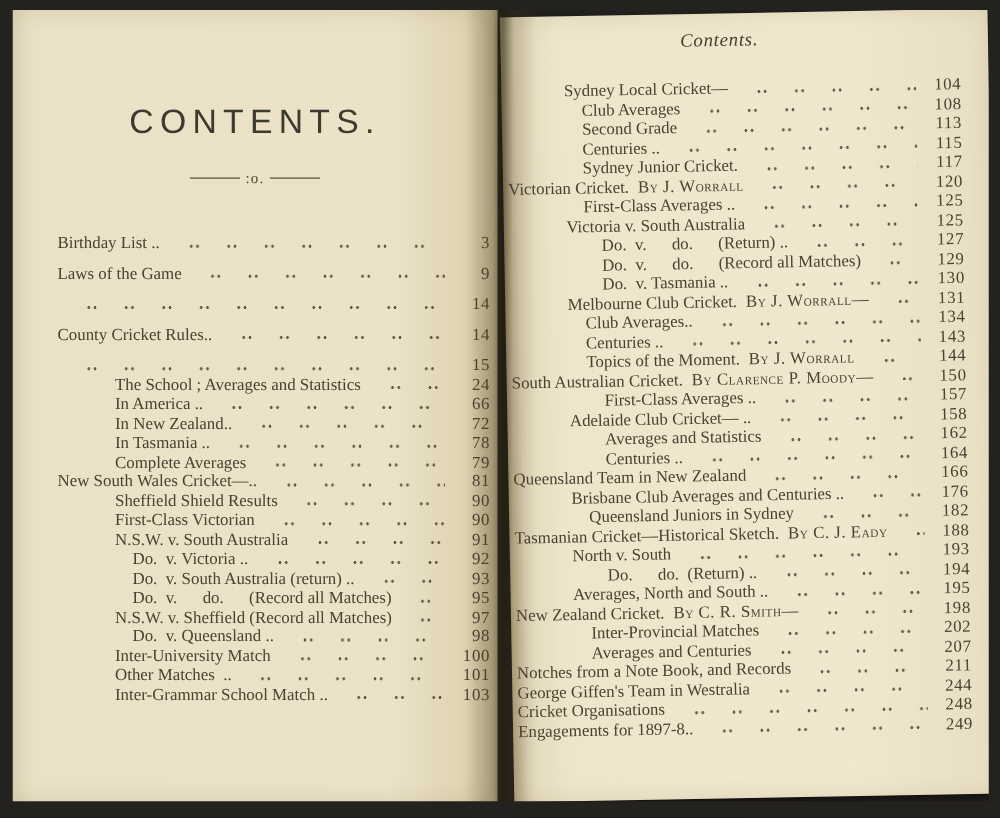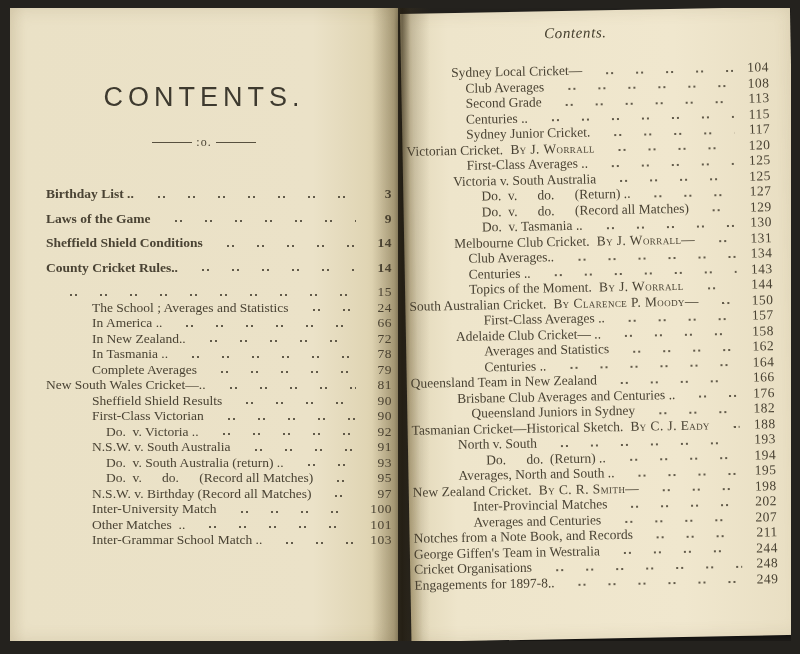--- a/index.html
+++ b/index.html
@@ -41,21 +41,21 @@
   }
   #ornament{display:flex; align-items:center; justify-content:center; margin-top:22px;}
   #ornament .rule{width:40px; height:1px; background:#57503f; margin:0 4px;}
   #ornament .orn-text{font-size:12px; letter-spacing:1px; color:#4a4334;}
 
   
   .toc{position:absolute;}
   #left-toc{left:36px; top:178px; width:346px; font-size:13.5px;}
   #right-toc{left:4px; top:52px; width:364px; font-size:13.5px;}
   .row{display:flex; align-items:baseline; line-height:15.5px; margin-bottom:0;}
-  .row.g8{margin-bottom:9px;font-weight:bold;}
+  .row.g8{margin-bottom:9px;}
   .lab{white-space:nowrap;}
   .auth{font-variant:small-caps; letter-spacing:.4px;}
   .pg{min-width:28px; text-align:right; letter-spacing:.5px;}
   .leader{
     flex:1 1 auto; align-self:stretch; margin:0 8px 0 10px; min-width:4px;
     background-image:
       radial-gradient(circle, rgba(74,67,52,.85) 1.05px, rgba(0,0,0,0) 1.3px),
       radial-gradient(circle, rgba(74,67,52,.85) 1.05px, rgba(0,0,0,0) 1.3px);
     background-size:30px 4px, 30px 4px;
     background-position:left calc(100% - 3px), 5px calc(100% - 3px);
@@ -87,21 +87,20 @@
           <span class="lab">Birthday List ..</span>
           <span class="leader"></span>
           <span class="pg">3</span>
         </div>
         <div class="row ind0 g8">
           <span class="lab">Laws of the Game</span>
           <span class="leader"></span>
           <span class="pg">9</span>
         </div>
         <div class="row ind0 g8">
-          <span class="lab">Sheffield Shield Conditions</span>
           <span class="leader"></span>
           <span class="pg">14</span>
         </div>
         <div class="row ind0 g8">
           <span class="lab">County Cricket Rules..</span>
           <span class="leader"></span>
           <span class="pg">14</span>
         </div>
         <div class="row ind0">
           <span class="leader"></span>
@@ -140,44 +139,49 @@
         <div class="row ind2">
           <span class="lab">Sheffield Shield Results</span>
           <span class="leader"></span>
           <span class="pg">90</span>
         </div>
         <div class="row ind2">
           <span class="lab">First-Class Victorian</span>
           <span class="leader"></span>
           <span class="pg">90</span>
         </div>
+        <div class="row ind2">
+          <span class="lab">N.S.W. v. South Australia</span>
+          <span class="leader"></span>
+          <span class="pg">91</span>
+        </div>
         <div class="row ind3">
           <span class="lab">Do. v. Victoria ..</span>
           <span class="leader"></span>
           <span class="pg">92</span>
         </div>
-        <div class="row ind2">
-          <span class="lab">N.S.W. v. South Australia</span>
-          <span class="leader"></span>
-          <span class="pg">91</span>
-        </div>
         <div class="row ind3">
           <span class="lab">Do. v. South Australia (return) ..</span>
           <span class="leader"></span>
           <span class="pg">93</span>
         </div>
         <div class="row ind3">
           <span class="lab">Do. v.  do.  (Record all Matches)</span>
           <span class="leader"></span>
           <span class="pg">95</span>
         </div>
         <div class="row ind2">
-          <span class="lab">N.S.W. v. Birthday (Record all Matches)</span>
+          <span class="lab">N.S.W. v. Sheffield (Record all Matches)</span>
           <span class="leader"></span>
           <span class="pg">97</span>
+        </div>
+        <div class="row ind3">
+          <span class="lab">Do. v. Queensland ..</span>
+          <span class="leader"></span>
+          <span class="pg">98</span>
         </div>
         <div class="row ind2">
           <span class="lab">Inter-University Match</span>
           <span class="leader"></span>
           <span class="pg">100</span>
         </div>
         <div class="row ind2">
           <span class="lab">Other Matches ..</span>
           <span class="leader"></span>
           <span class="pg">101</span>

